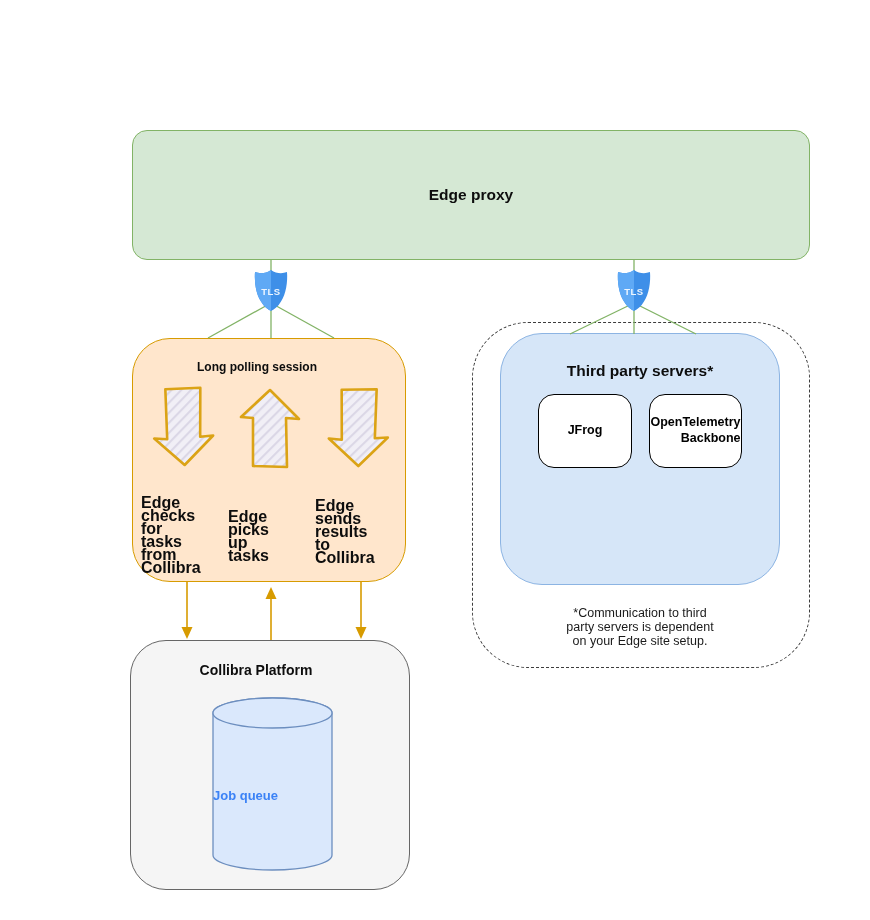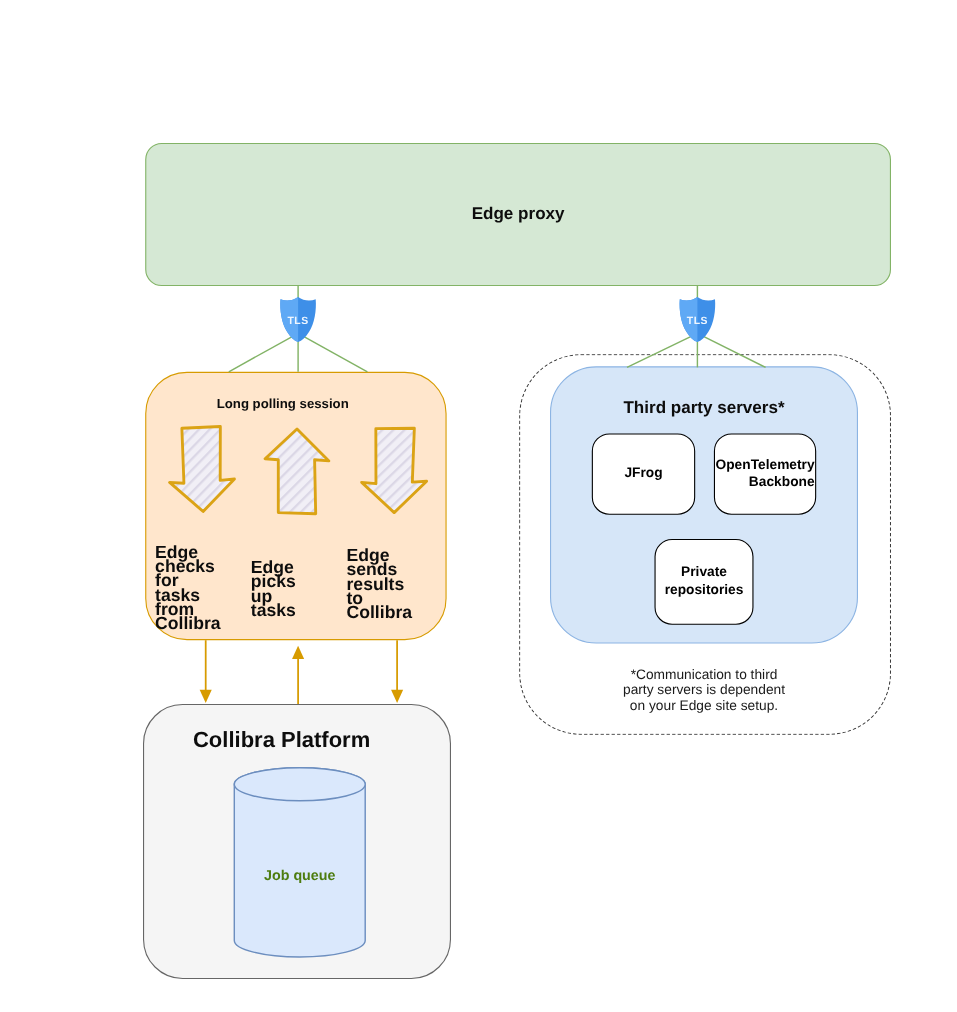--- a/index.html
+++ b/index.html
@@ -42,24 +42,24 @@
     line-height:1.25;
   }
   .footnote {
     left:490px; top:606px; width:300px; text-align:center;
     font-size:12.5px; color:#1a1a1a; line-height:14px;
   }
   .platform {
     left:130px; top:640px; width:280px; height:250px;
     background:#f5f5f5; border:1px solid #666666; border-radius:36px;
   }
-  .platform-title { left:130px; top:662px; width:252px; font-size:20px; }
+  .platform-title { left:130px; top:662px; width:252px; font-size:14px; }
   .jobqueue-label {
-    left:213px; top:788px; width:119px; text-align:center;
-    font-size:13px; font-weight:bold; color:#4d7c0f;
+    left:213px; top:788px; width:119px; 
+    font-size:13px; font-weight:bold; color:#3b82f6;
   }
   svg.overlay { position:absolute; left:0; top:0; pointer-events:none; }
 </style>
 </head>
 <body>
 
 <div class="canvas">
 
   <div class="abs edge-proxy node-title">
     <span>Edge proxy</span>
@@ -71,24 +71,20 @@
   <div class="abs dashed-wrap"></div>
   <div class="abs third-party"></div>
   <div class="abs server-box" style="left:538px; top:394px; width:94px; height:74px;">
     <span class="prewrap">JFrog</span>
   </div>
 
   <div class="abs tp-title node-title">Third party servers*</div>
   <div class="abs server-box" style="left:649px; top:394px; width:93px; height:74px;text-align:right;">
     <span class="prewrap">OpenTelemetry
 Backbone</span>
-  </div>
-  <div class="abs server-box" style="left:595px; top:490px; width:90px; height:78px;">
-    <span class="prewrap">Private
-repositories</span>
   </div>
 
   <div class="abs footnote prewrap">*Communication to third
 party servers is dependent
 on your Edge site setup.</div>
 
   <div class="abs platform"></div>
   <div class="abs platform-title node-title">Collibra Platform</div>
 
   <svg class="overlay" width="870" height="920" viewBox="0 0 870 920">

